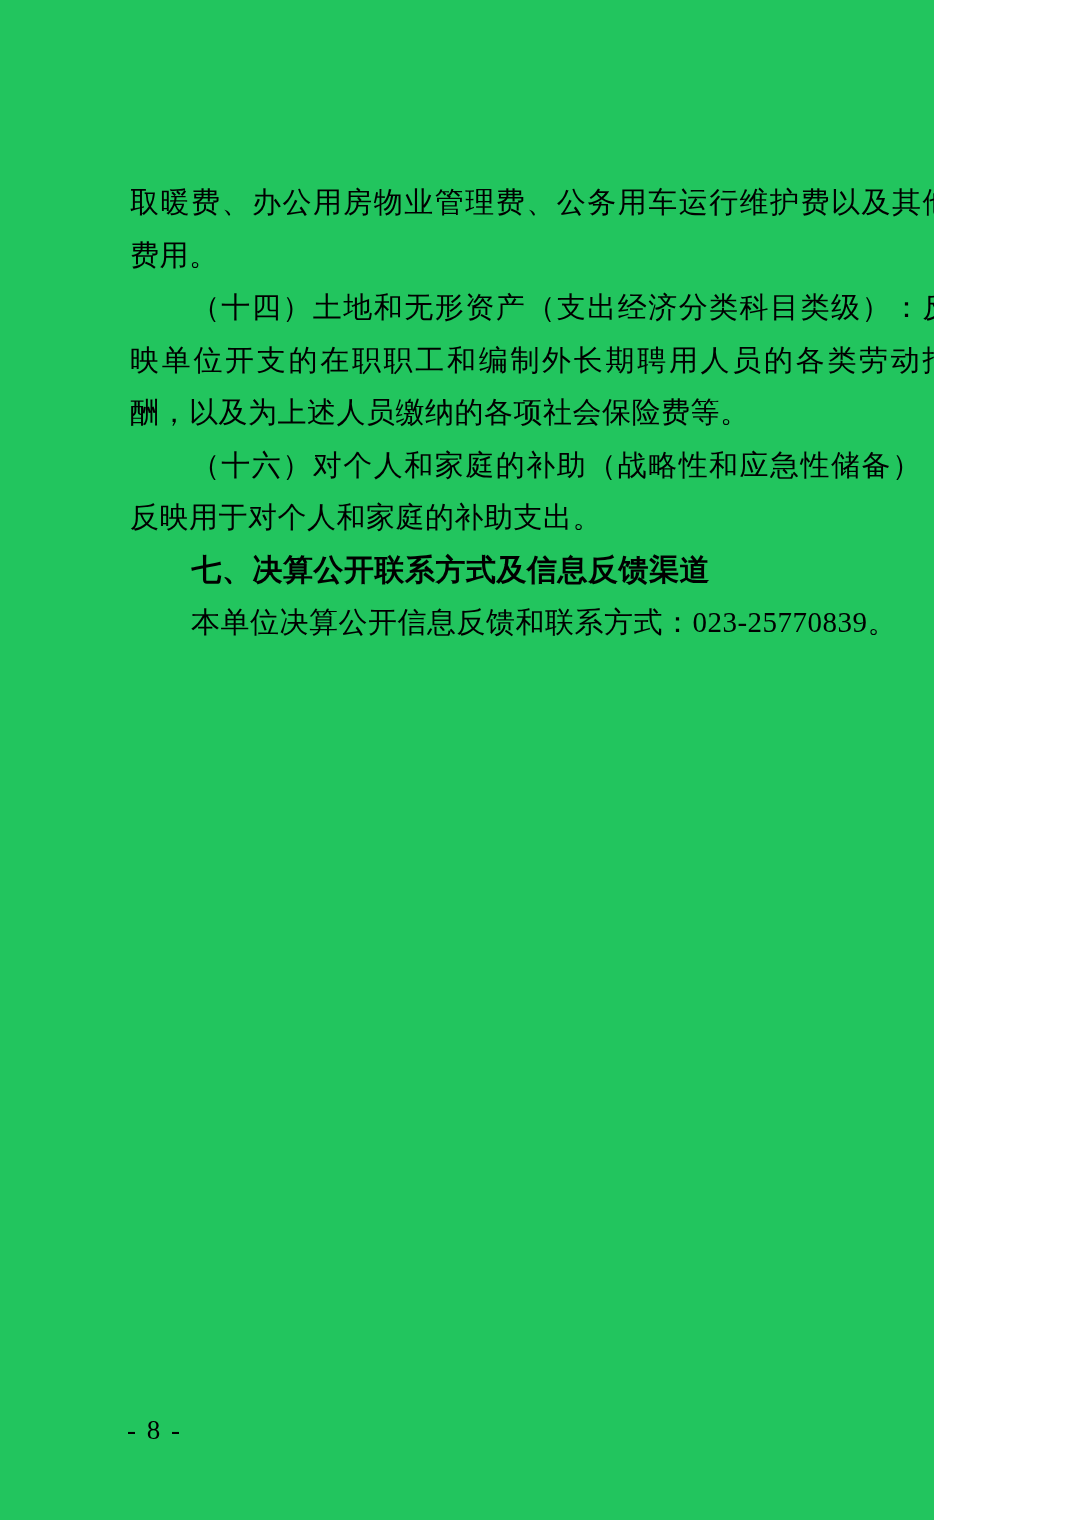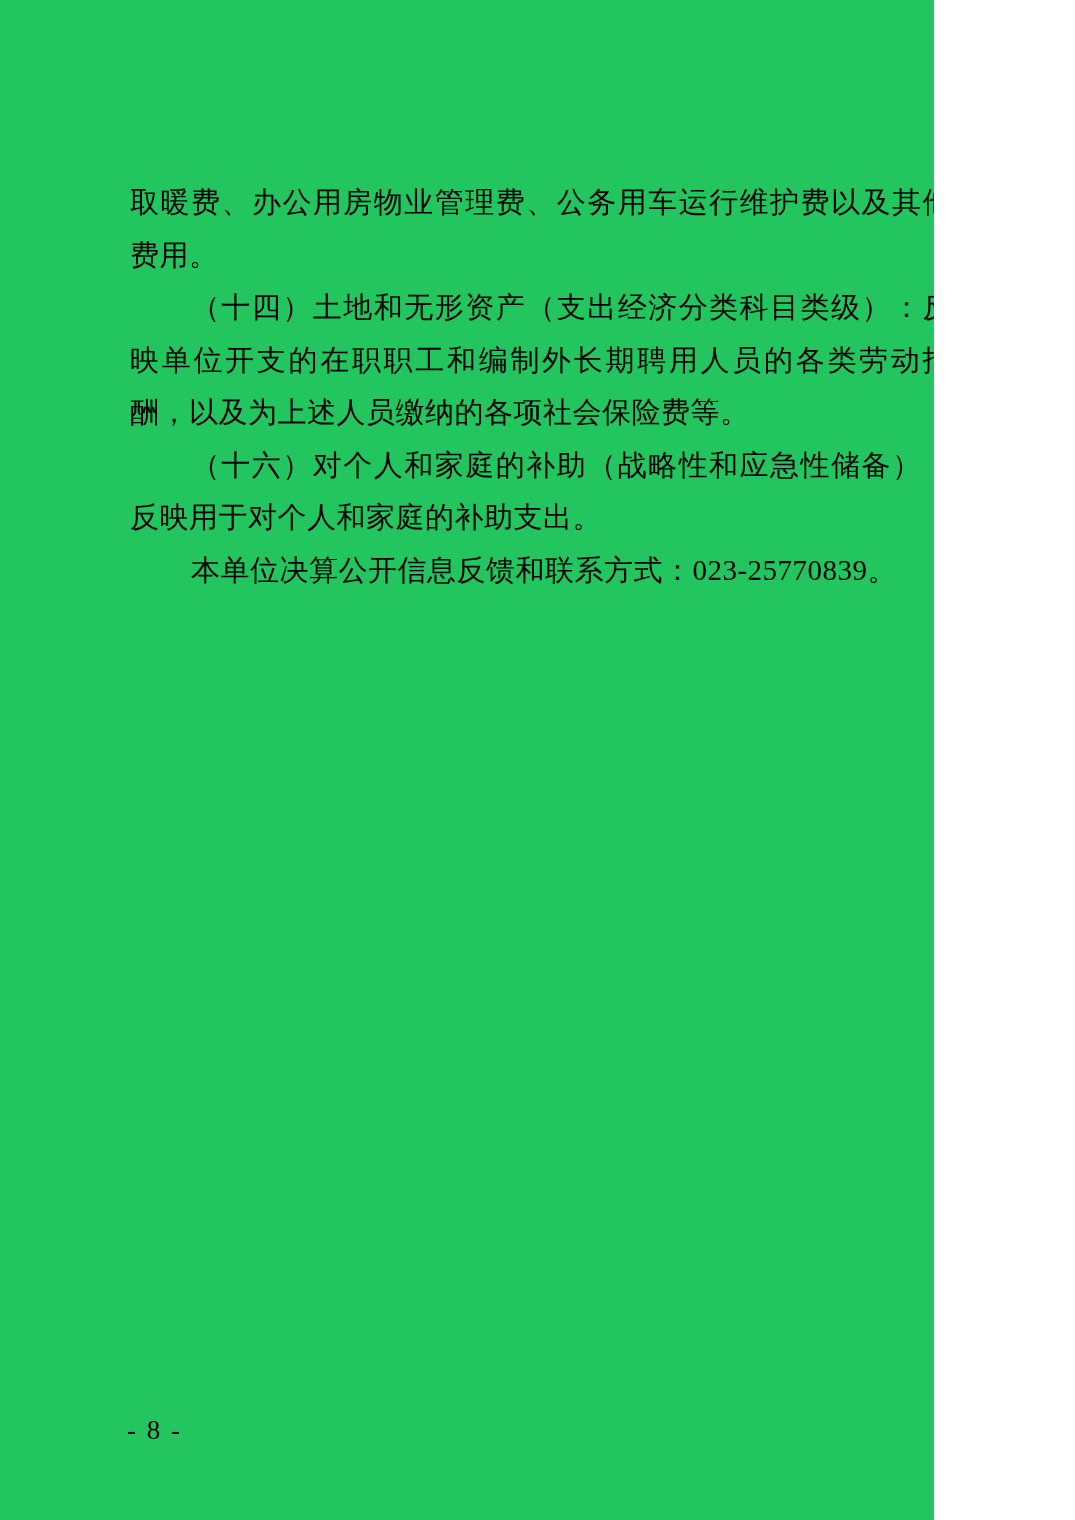--- a/index.html
+++ b/index.html
@@ -60,19 +60,20 @@
   <div class="doc-body">
 
     <p class="para">取暖费、办公用房物业管理费、公务用车运行维护费以及其他费用。</p>
 
     <p class="para indent">（十四）土地和无形资产（支出经济分类科目类级）：反映单位开支的在职职工和编制外长期聘用人员的各类劳动报酬，以及为上述人员缴纳的各项社会保险费等。</p>
 
 
     <p class="para indent">（十六）对个人和家庭的补助（战略性和应急性储备）：反映用于对个人和家庭的补助支出。</p>
 
 
+    <h2 class="section-heading">七、决算公开联系方式及信息反馈渠道</h2>
 
     <p class="para indent">本单位决算公开信息反馈和联系方式：023-25770839。</p>
 
   </div>
 
   <div class="page-number">- 8 -</div>
 </div>
 
 </body></html>

